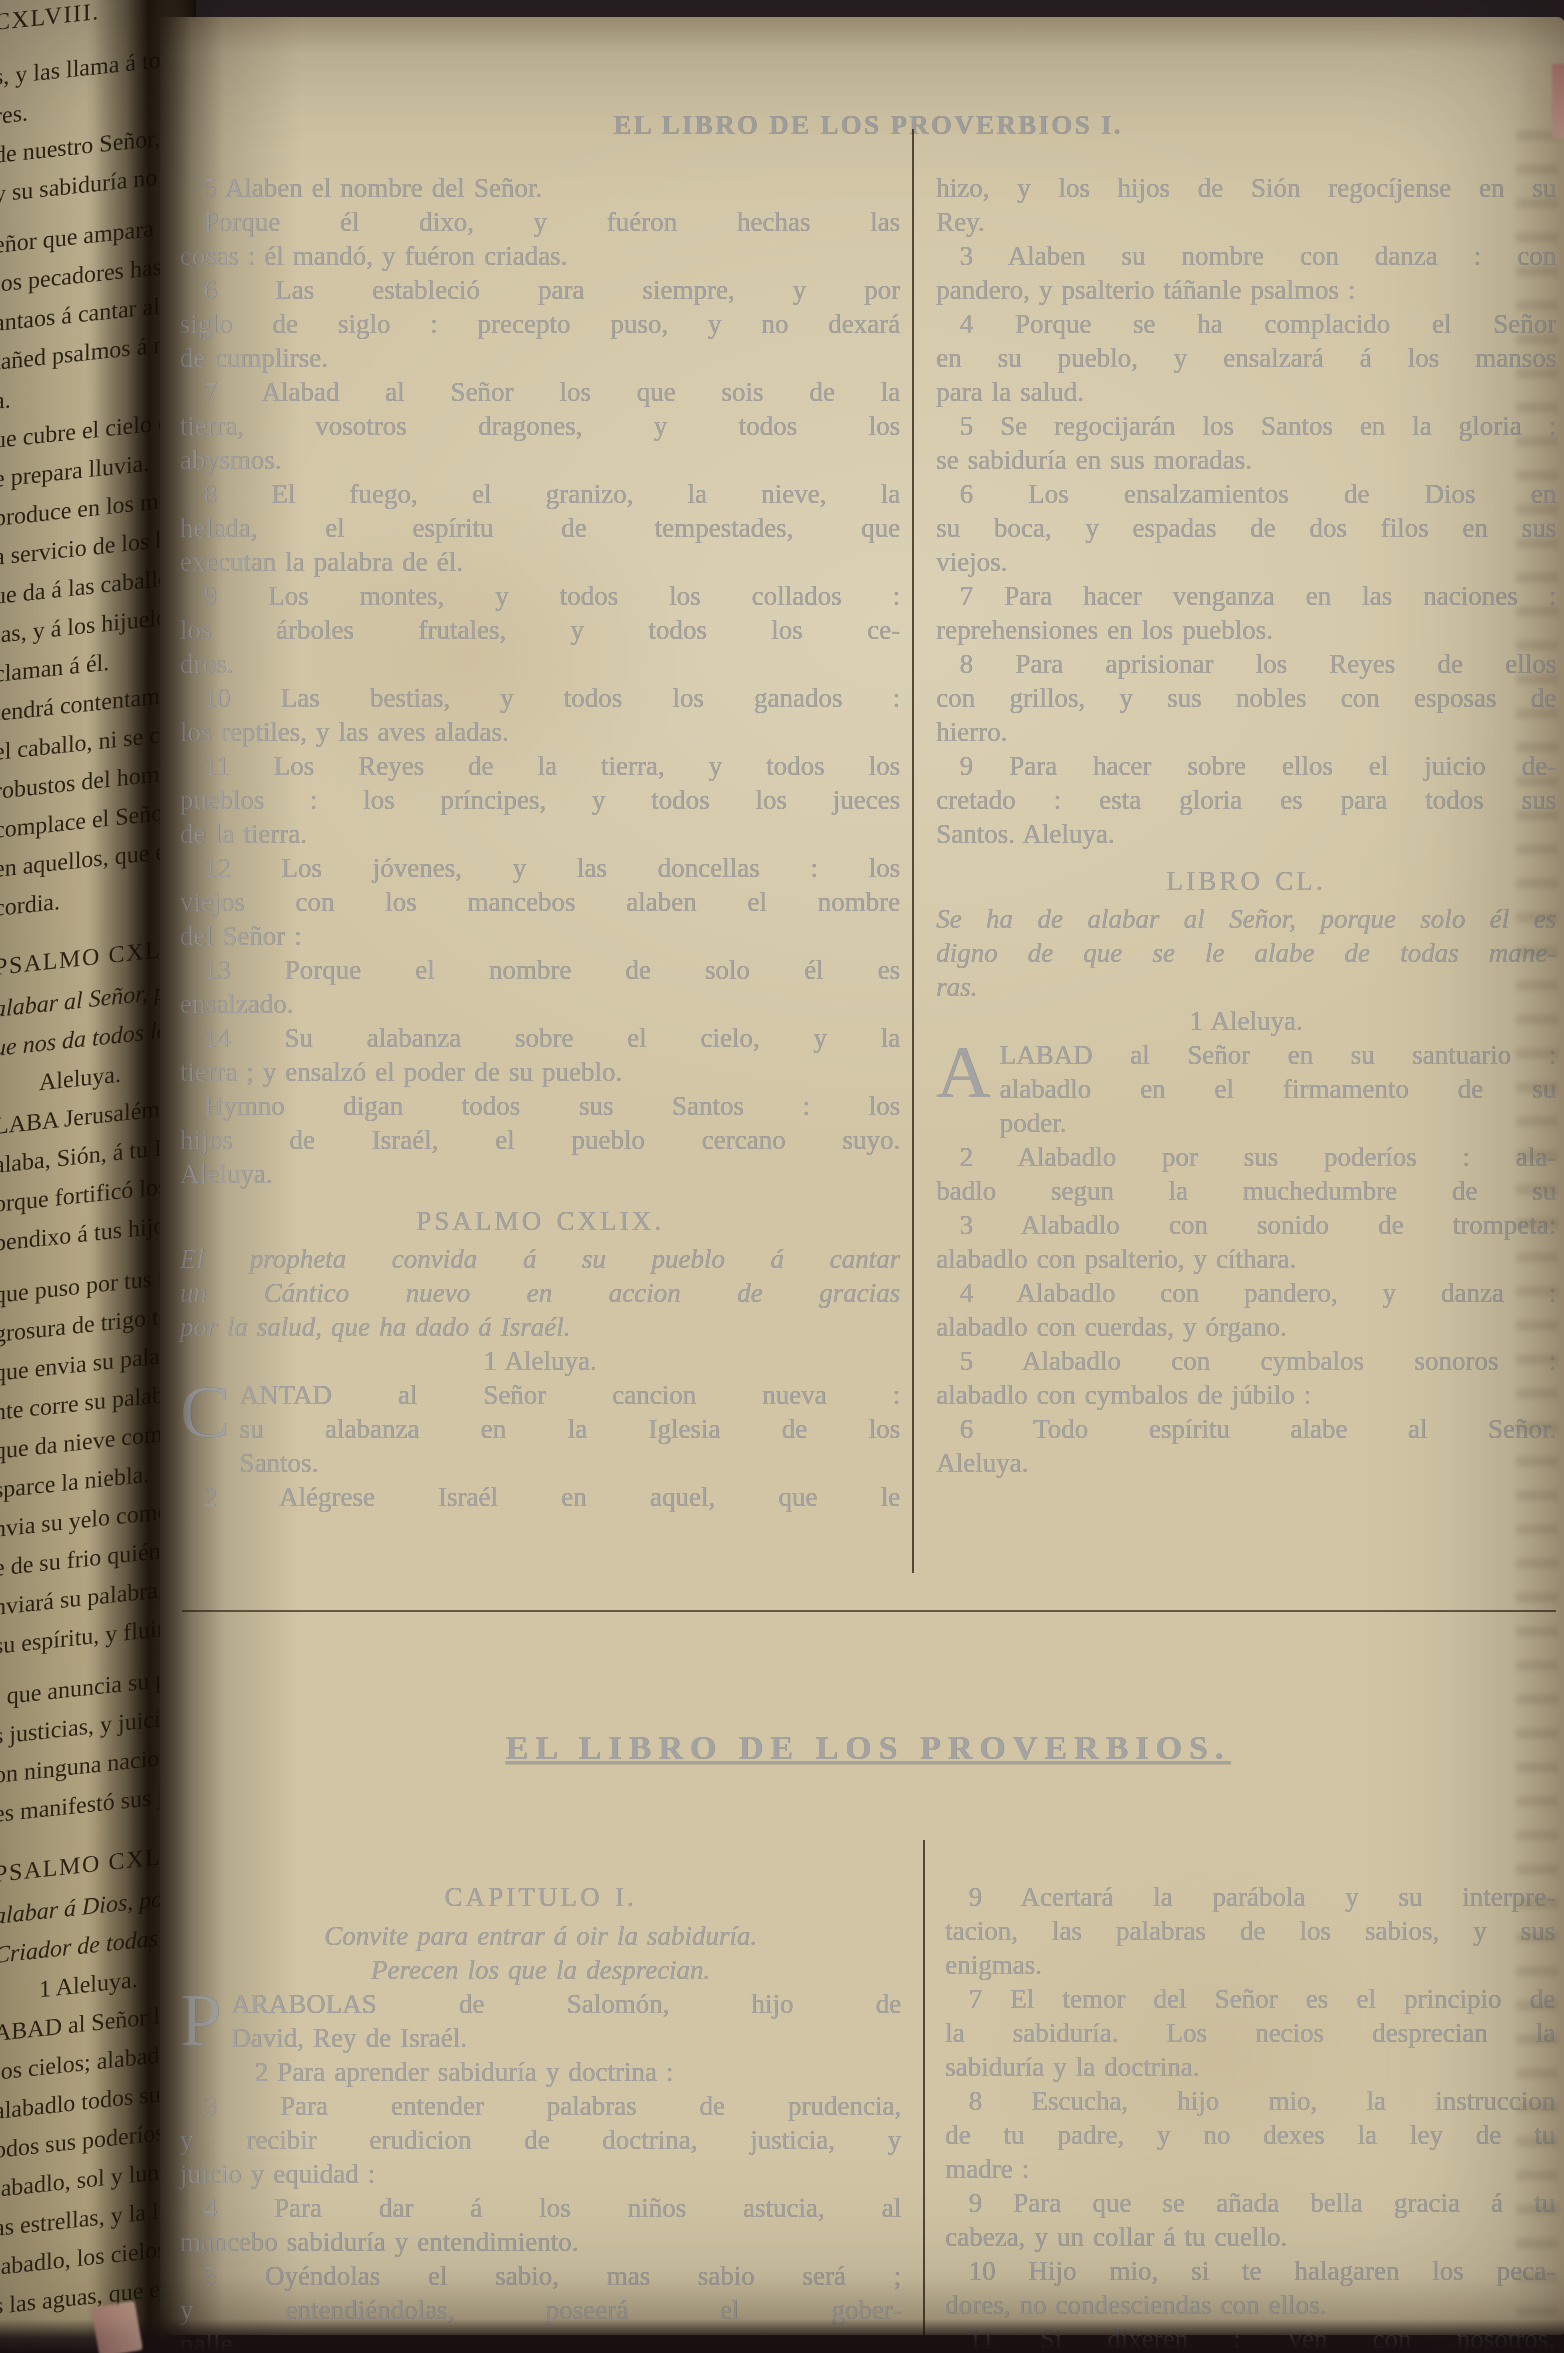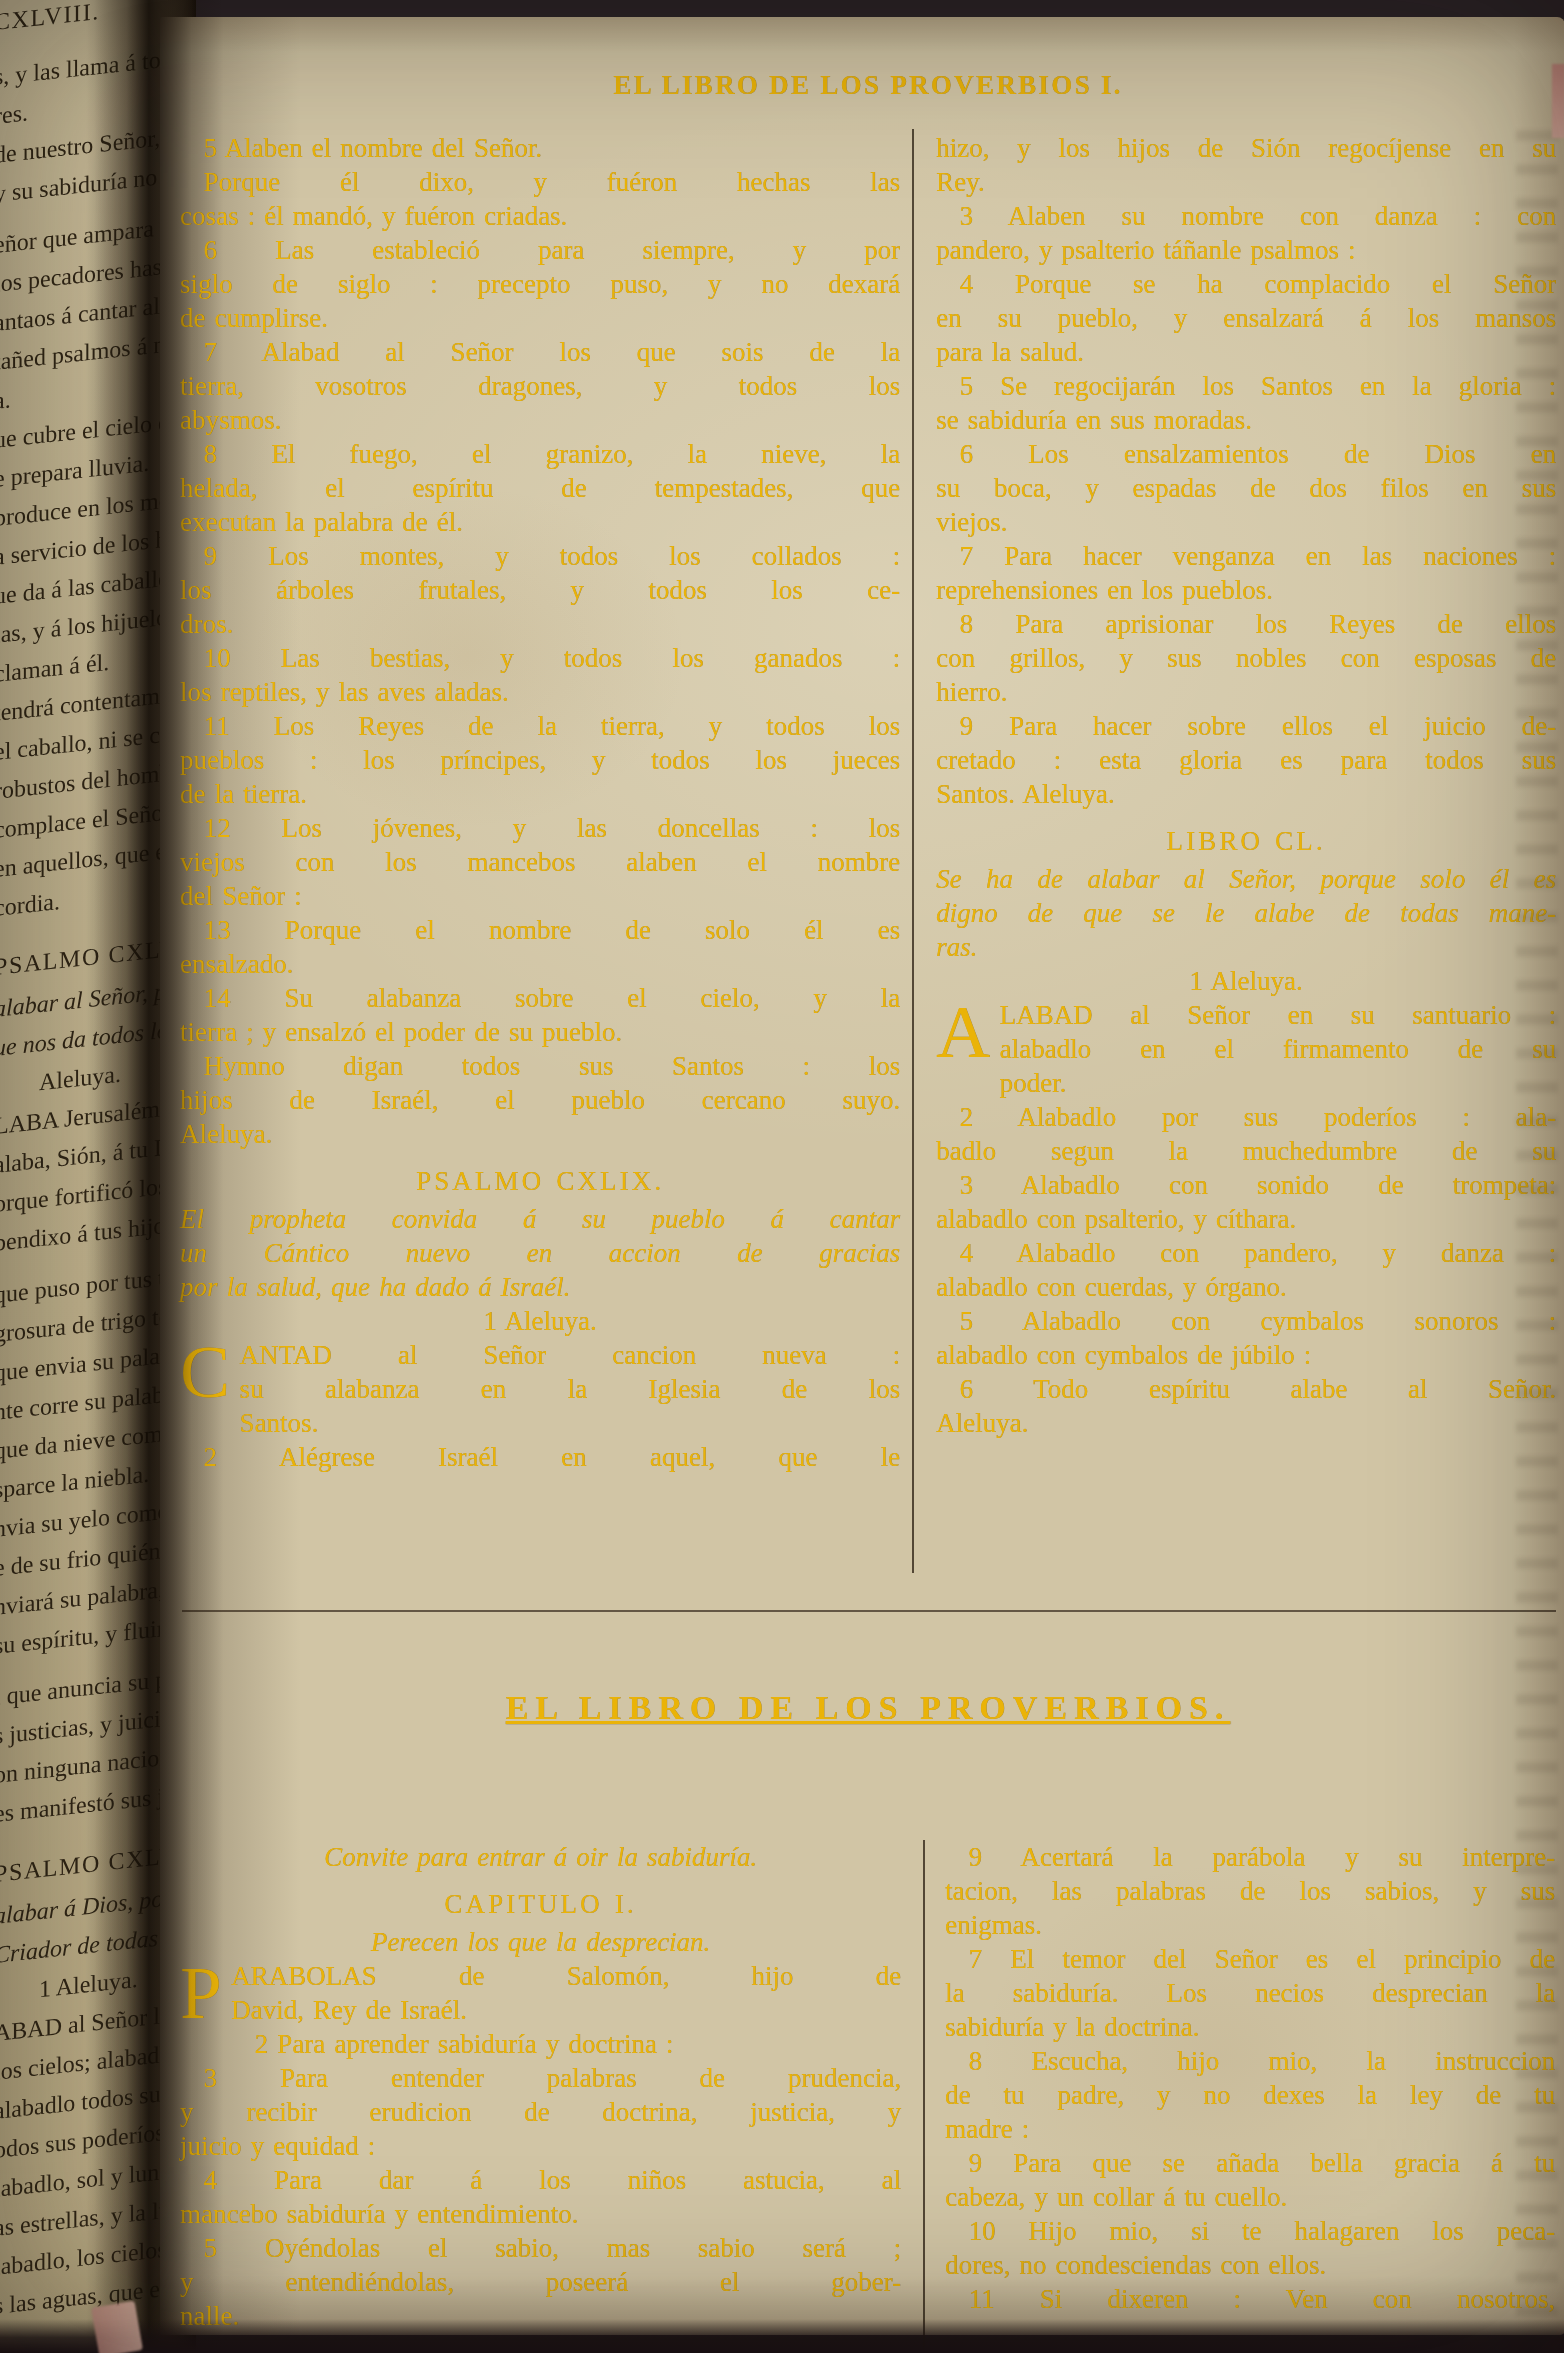--- a/index.html
+++ b/index.html
@@ -36,21 +36,21 @@
     background:
       linear-gradient(to right, rgba(30,18,8,0.50) 0px, rgba(30,18,8,0.16) 63px, rgba(0,0,0,0) 141px),
       linear-gradient(to left, rgba(118,86,56,0.22) 0px, rgba(0,0,0,0) 51px),
       linear-gradient(to bottom, rgba(110,85,55,0.25) 0px, rgba(0,0,0,0) 35px),
       linear-gradient(to top, rgba(92,66,46,0.30) 0px, rgba(0,0,0,0) 59px),
       radial-gradient(ellipse 978px 743px at 52% 26%, rgba(255,251,236,0.22), rgba(0,0,0,0) 72%),
       #d1c5a5;
   }
 
   
-  .col, #running-head, #book-title { color:#eab308; text-shadow:0.2px 0.3px 0.5px rgba(50,35,18,0.45); }
+  .col, #running-head, #book-title { color:#a3a3a3; text-shadow:0.2px 0.3px 0.5px rgba(50,35,18,0.45);margin-top:40px; }
   .col { position:absolute; z-index:4; font-size:27px; line-height:34px; word-spacing:2.3px; }
   .ln  { text-align:justify; text-align-last:justify; }
   .end { text-align-last:left; }
   .ind { text-indent:23.5px; }
   .hd  { text-align:center; text-align-last:center; letter-spacing:3.1px; margin:12.5px 0 4.7px; }
   .hd:first-child { margin-top:0; }
   .it  { font-style:italic; }
   .ctr { text-align:center; text-align-last:center; }
   .gap { height:14px; }
   .dropcap { float:left; font-size:75px; line-height:64px; height:67px; margin:1.6px 9.4px 0 0; }
@@ -268,22 +268,22 @@
       <div class="ln ind">5 Alabadlo con cymbalos sonoros :</div>
       <div class="ln end">alabadlo con cymbalos de júbilo :</div>
       <div class="ln ind">6 Todo espíritu alabe al Señor.</div>
       <div class="ln end">Aleluya.</div>
     </div>
 
   <div class="hrule"></div>
   <div id="book-title">EL LIBRO DE LOS PROVERBIOS.</div>
 
   <div class="col" id="prov-left">
+      <div class="ln hd">CAPITULO I.</div>
       <div class="ln it ctr">Convite para entrar á oir la sabiduría.</div>
-      <div class="ln hd">CAPITULO I.</div>
       <div class="ln it ctr">Perecen los que la desprecian.</div>
       <div class="ln"><span class="dropcap">P</span>ARABOLAS de Salomón, hijo de</div>
       <div class="ln end">David, Rey de Israél.</div>
       <div class="ln ind end">2 Para aprender sabiduría y doctrina :</div>
       <div class="ln ind">3 Para entender palabras de prudencia,</div>
       <div class="ln">y recibir erudicion de doctrina, justicia, y</div>
       <div class="ln end">juicio y equidad :</div>
       <div class="ln ind">4 Para dar á los niños astucia, al</div>
       <div class="ln end">mancebo sabiduría y entendimiento.</div>
       <div class="ln ind">5 Oyéndolas el sabio, mas sabio será ;</div>

